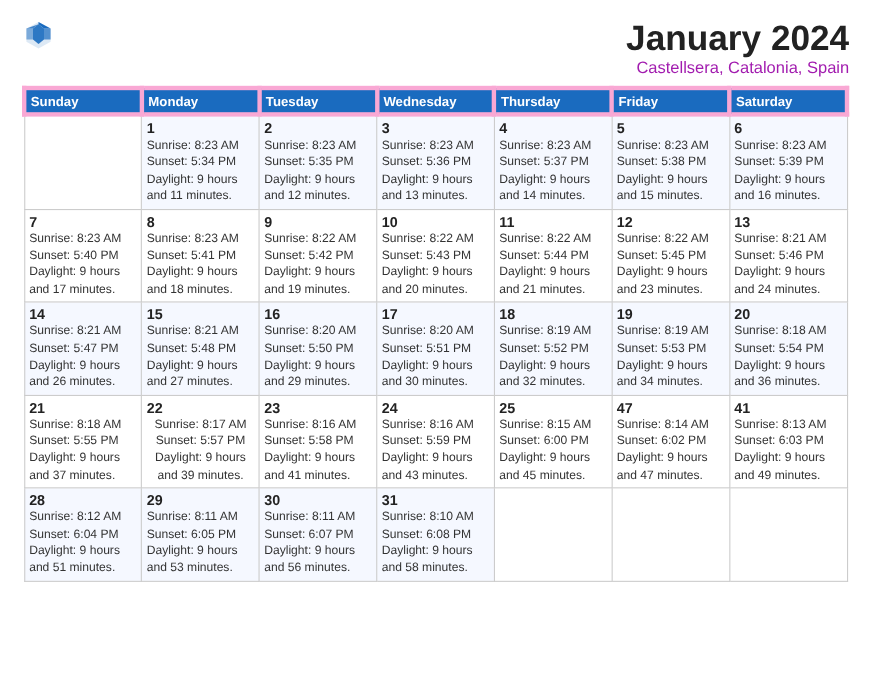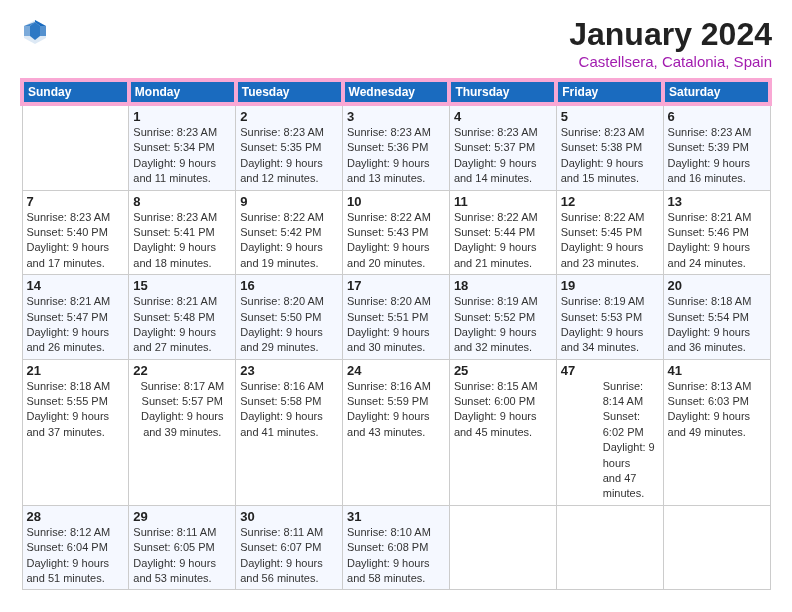--- a/index.html
+++ b/index.html
@@ -298,21 +298,21 @@
           </td>
           <td>
             <span class="day-num">25</span>
             <div class="day-info" style="white-space: pre-line;">Sunrise: 8:15 AM
 Sunset: 6:00 PM
 Daylight: 9 hours
 and 45 minutes.</div>
           </td>
           <td>
             <span class="day-num">47</span>
-            <div class="day-info" style="white-space: pre-line; margin-left: 42px;">Sunrise: 8:14 AM
+            <div class="day-info" style="white-space: pre-line;">Sunrise: 8:14 AM
 Sunset: 6:02 PM
 Daylight: 9 hours
 and 47 minutes.</div>
           </td>
           <td>
             <span class="day-num">41</span>
             <div class="day-info" style="white-space: pre-line;">Sunrise: 8:13 AM
 Sunset: 6:03 PM
 Daylight: 9 hours
 and 49 minutes.</div>

